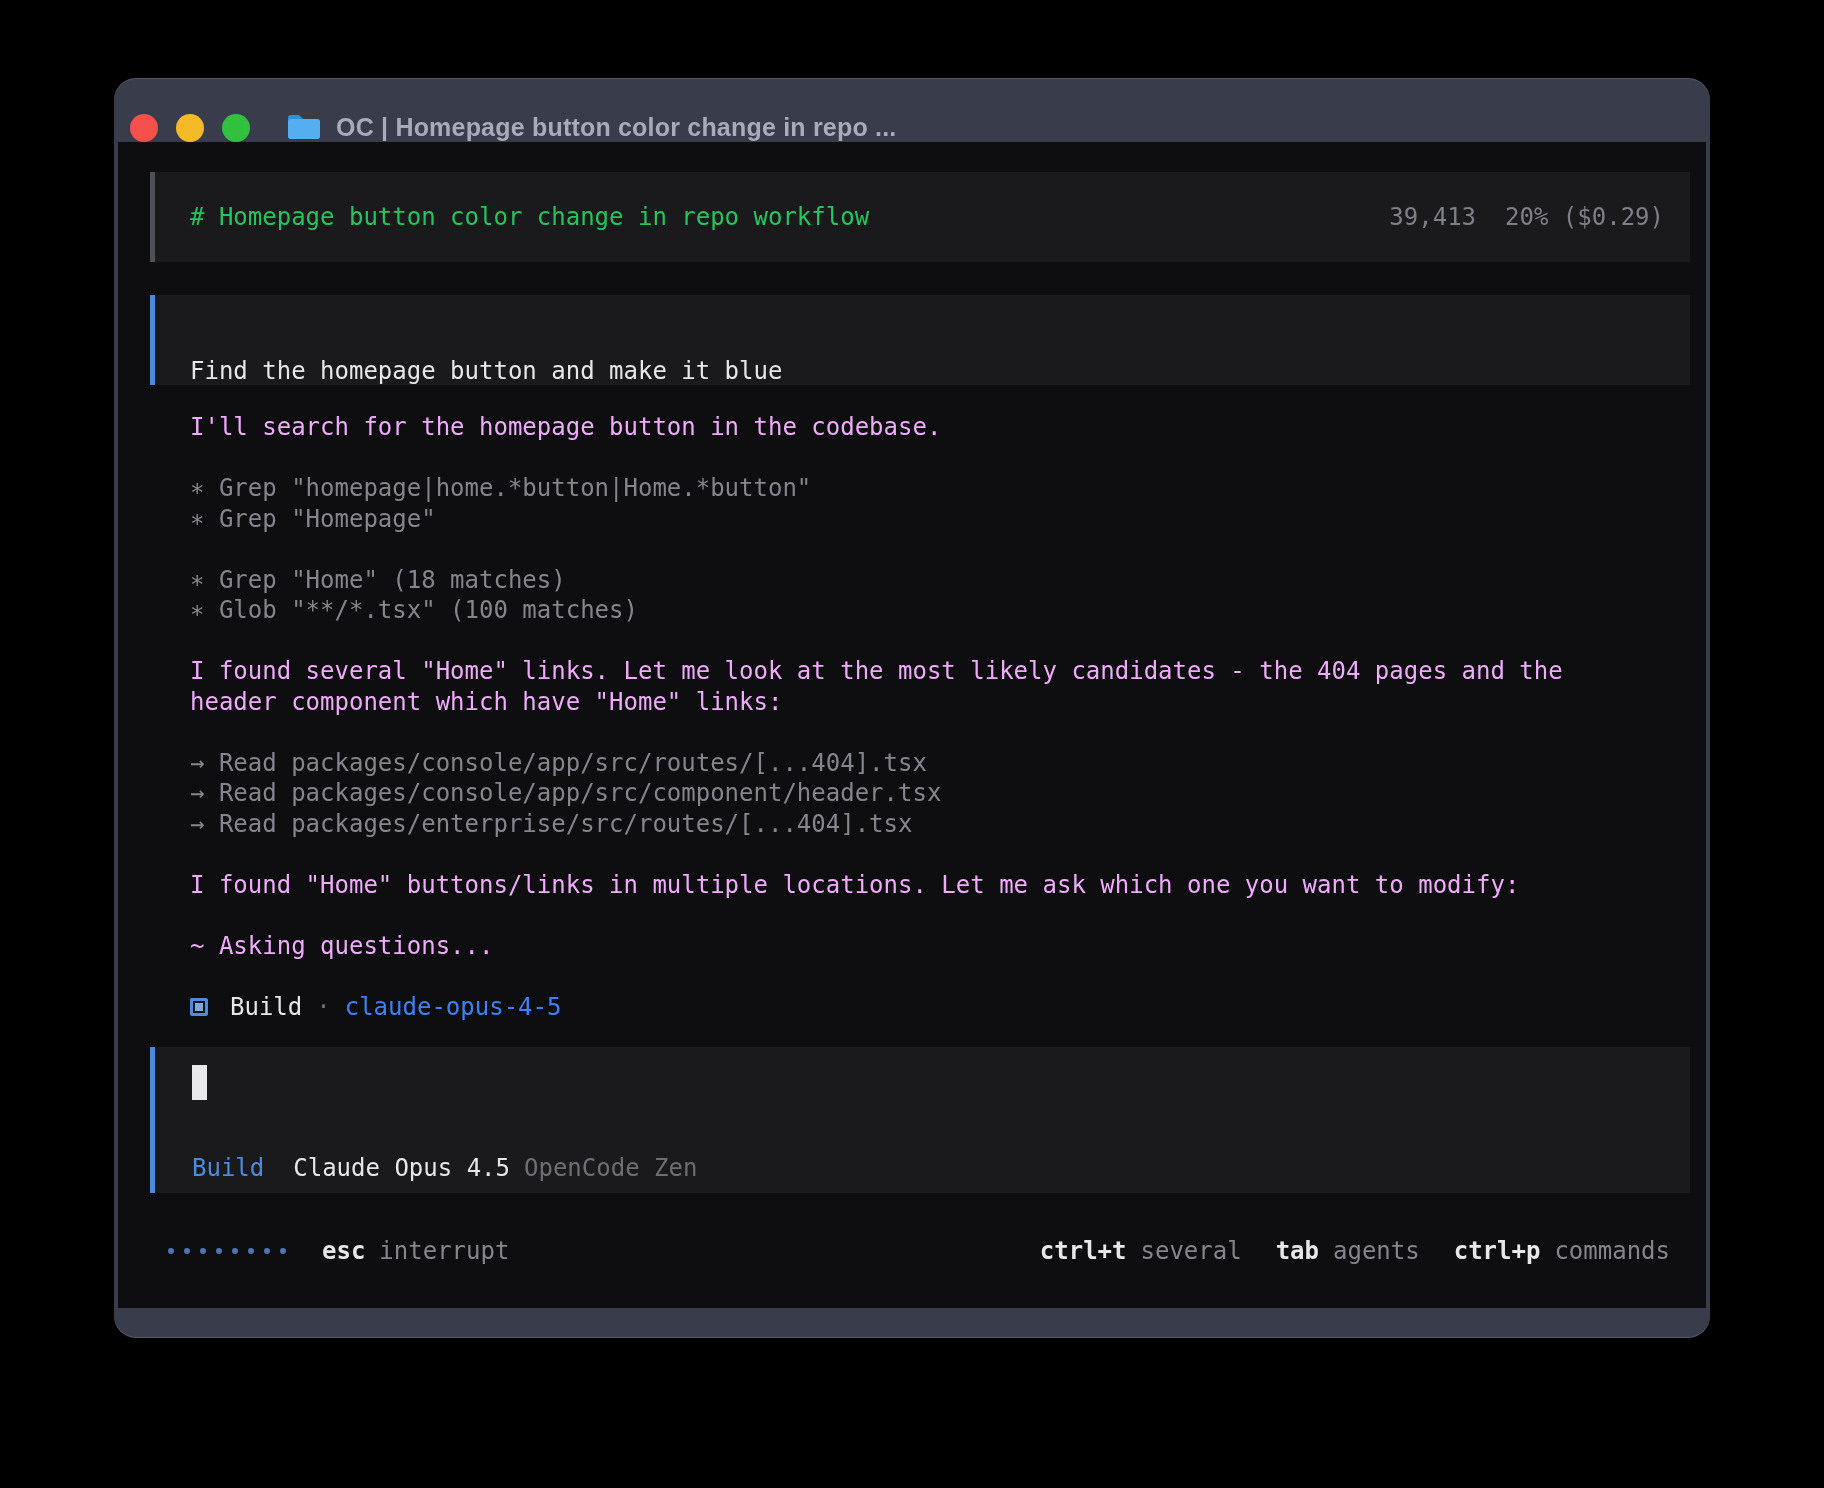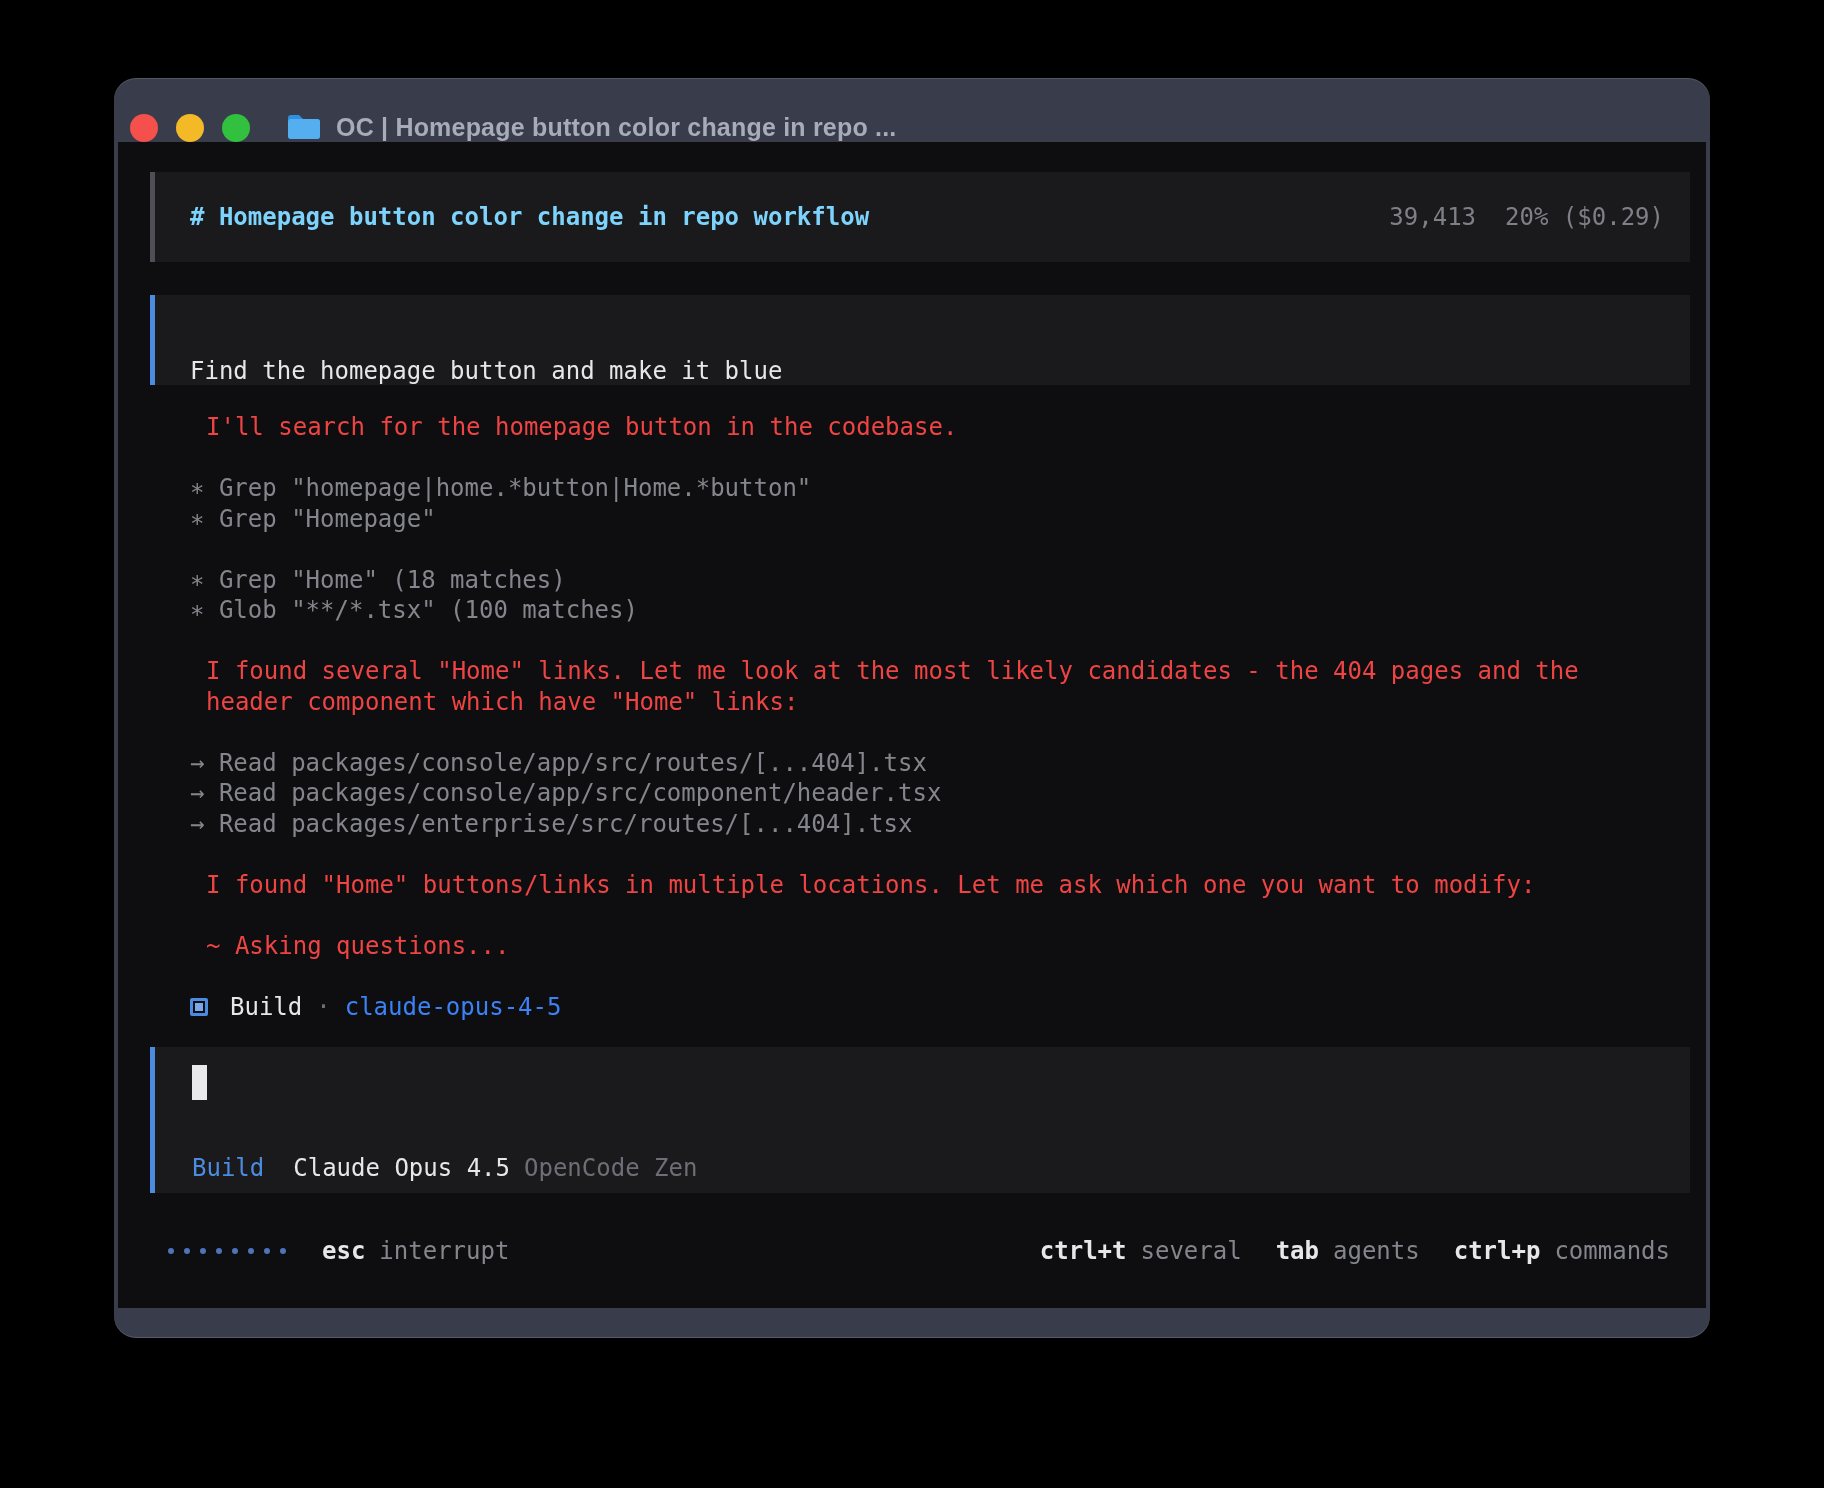--- a/index.html
+++ b/index.html
@@ -37,32 +37,32 @@
     display:flex; flex-direction:column;
   }
   .block {
     background:#1a1a1c; border-left:5px solid #4c8ce0;
     box-sizing:border-box;
   }
   .header-block {
     border-left-color:#4f4f57; height:90px; flex:0 0 auto;
     display:flex; align-items:center; padding:0 26px 0 35px;
   }
-  .header-title { font-weight:bold; color:#7dd3fc; white-space:pre; }
+  .header-title { font-weight:normal; color:#22c55e; white-space:pre; }
   .header-stats { margin-left:auto; color:#7f7f87; white-space:pre; }
   .header-stats .gap { display:inline-block; width:29px; }
   .user-block {
     margin-top:33px; height:90px; flex:0 0 auto;
     display:flex; align-items:flex-end; padding:0 26px 0 35px; white-space:pre;
   }
   
   .conversation { margin-top:27px; padding-left:40px; flex:0 0 auto; }
   .para { margin:0 0 30.5px 0; }
   .line { line-height:30.5px; white-space:pre; }
-  .para.text .line { color:#ef4444;margin-left:16px; }
+  .para.text .line { color:#f0abfc; }
   .para.tool .line { color:#85858d; }
   .agent-line {
     padding-left:40px; height:30.5px; display:flex; align-items:center; flex:0 0 auto;
   }
   .sq {
     width:12px; height:12px; border:3px solid #4c8ce0; border-radius:2px;
     display:inline-flex; align-items:center; justify-content:center; background:#0e0e10;
   }
   .sq-in { width:8px; height:8px; background:#7aa8e8; display:block; }
   .agent-name { color:#e7e7e9; margin-left:22px; }

